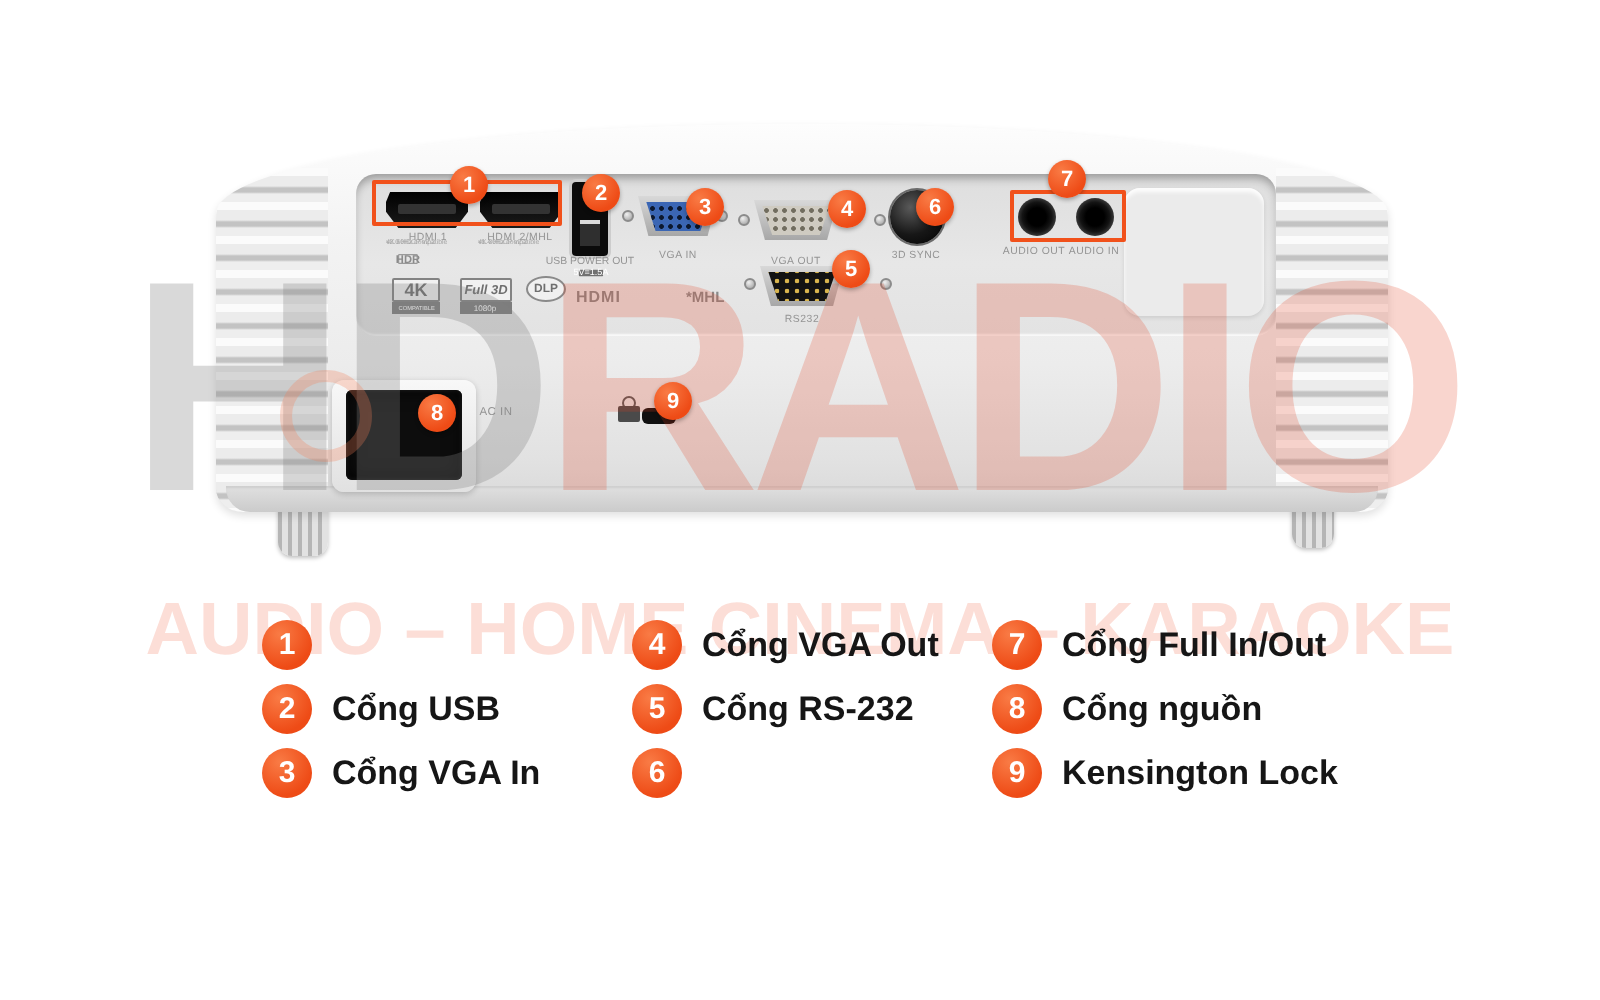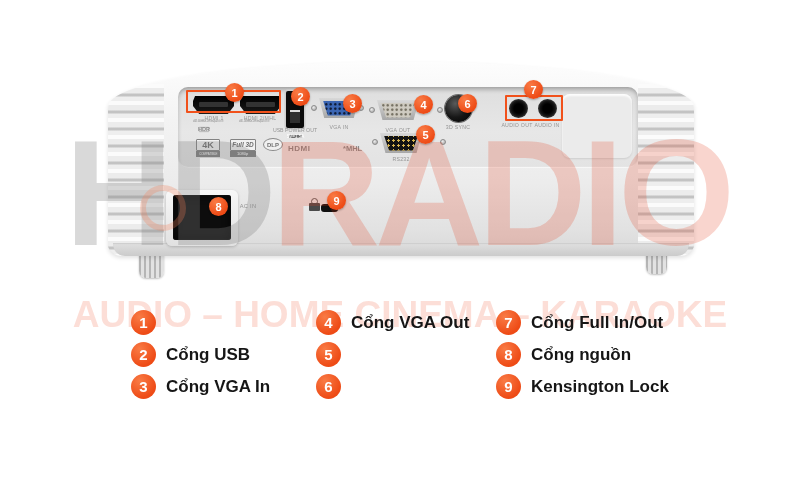--- a/index.html
+++ b/index.html
@@ -217,20 +217,21 @@
       <span class="legend-label">Cổng VGA In</span>
     </div>
   </div>
   <div class="legend-col" style="left:316px;">
     <div class="legend-item">
       <span class="legend-num">4</span>
       <span class="legend-label">Cổng VGA Out</span>
     </div>
     <div class="legend-item">
       <span class="legend-num">5</span>
+      <span class="legend-label">Cổng RS-232</span>
     </div>
     <div class="legend-item">
       <span class="legend-num">6</span>
     </div>
   </div>
   <div class="legend-col" style="left:496px;">
     <div class="legend-item">
       <span class="legend-num">7</span>
       <span class="legend-label">Cổng Full In/Out</span>
     </div>

